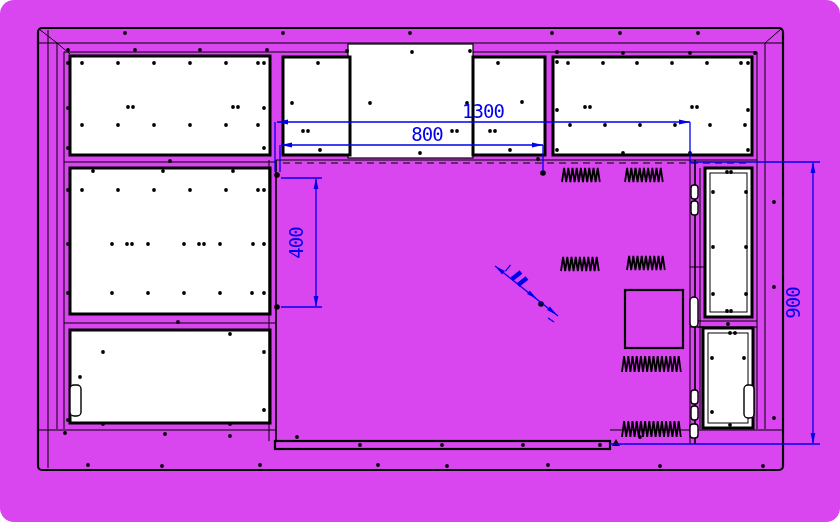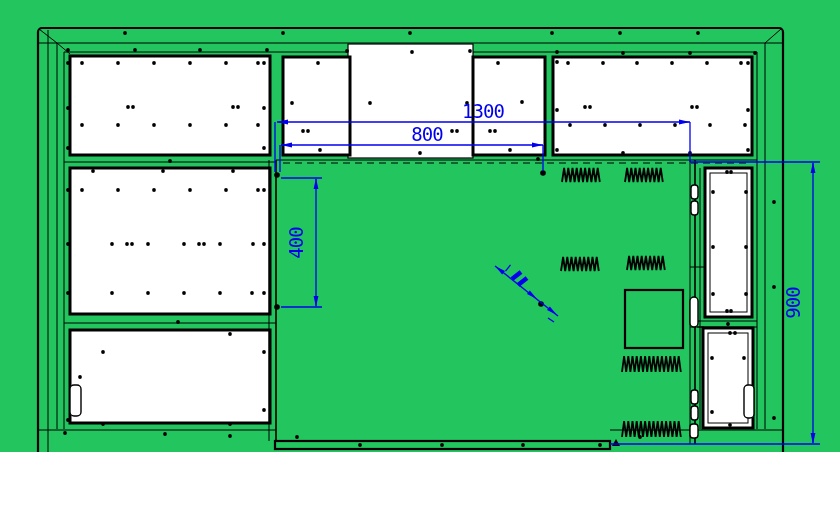--- a/index.html
+++ b/index.html
@@ -1,17 +1,17 @@
 <!DOCTYPE html>
 <html style="--dim: #0000ee;"><head>
 <meta charset="utf-8">
 <style>
   html,body{margin:0;padding:0;background:#fff;}
-  #stage{position:relative;width:840px;height:452px;background:#22c55e;overflow:hidden;
-         font-family:"DejaVu Sans", sans-serif;}
+  #stage{position:relative;width:840px;height:522px;background:#d946ef;overflow:hidden;
+         font-family:"DejaVu Sans", sans-serif;border-radius:14px;}
   svg{display:block;}
   .s1{stroke:#000;stroke-width:1;fill:none;}
   .s15{stroke:#000;stroke-width:1.6;fill:none;}
   .s2{stroke:#000;stroke-width:2.2;fill:none;}
   .panel{stroke:#000;stroke-width:3;fill:#fff;}
   .panelthin{stroke:#000;stroke-width:1.2;fill:#fff;}
   .thin{stroke:#000;stroke-width:1;fill:none;}
   .clip{stroke:#000;stroke-width:1.4;fill:#fff;}
   .dim{stroke:var(--dim,#0000ee);stroke-width:1.3;fill:none;}
   .dimf{fill:var(--dim,#0000ee);stroke:none;}

